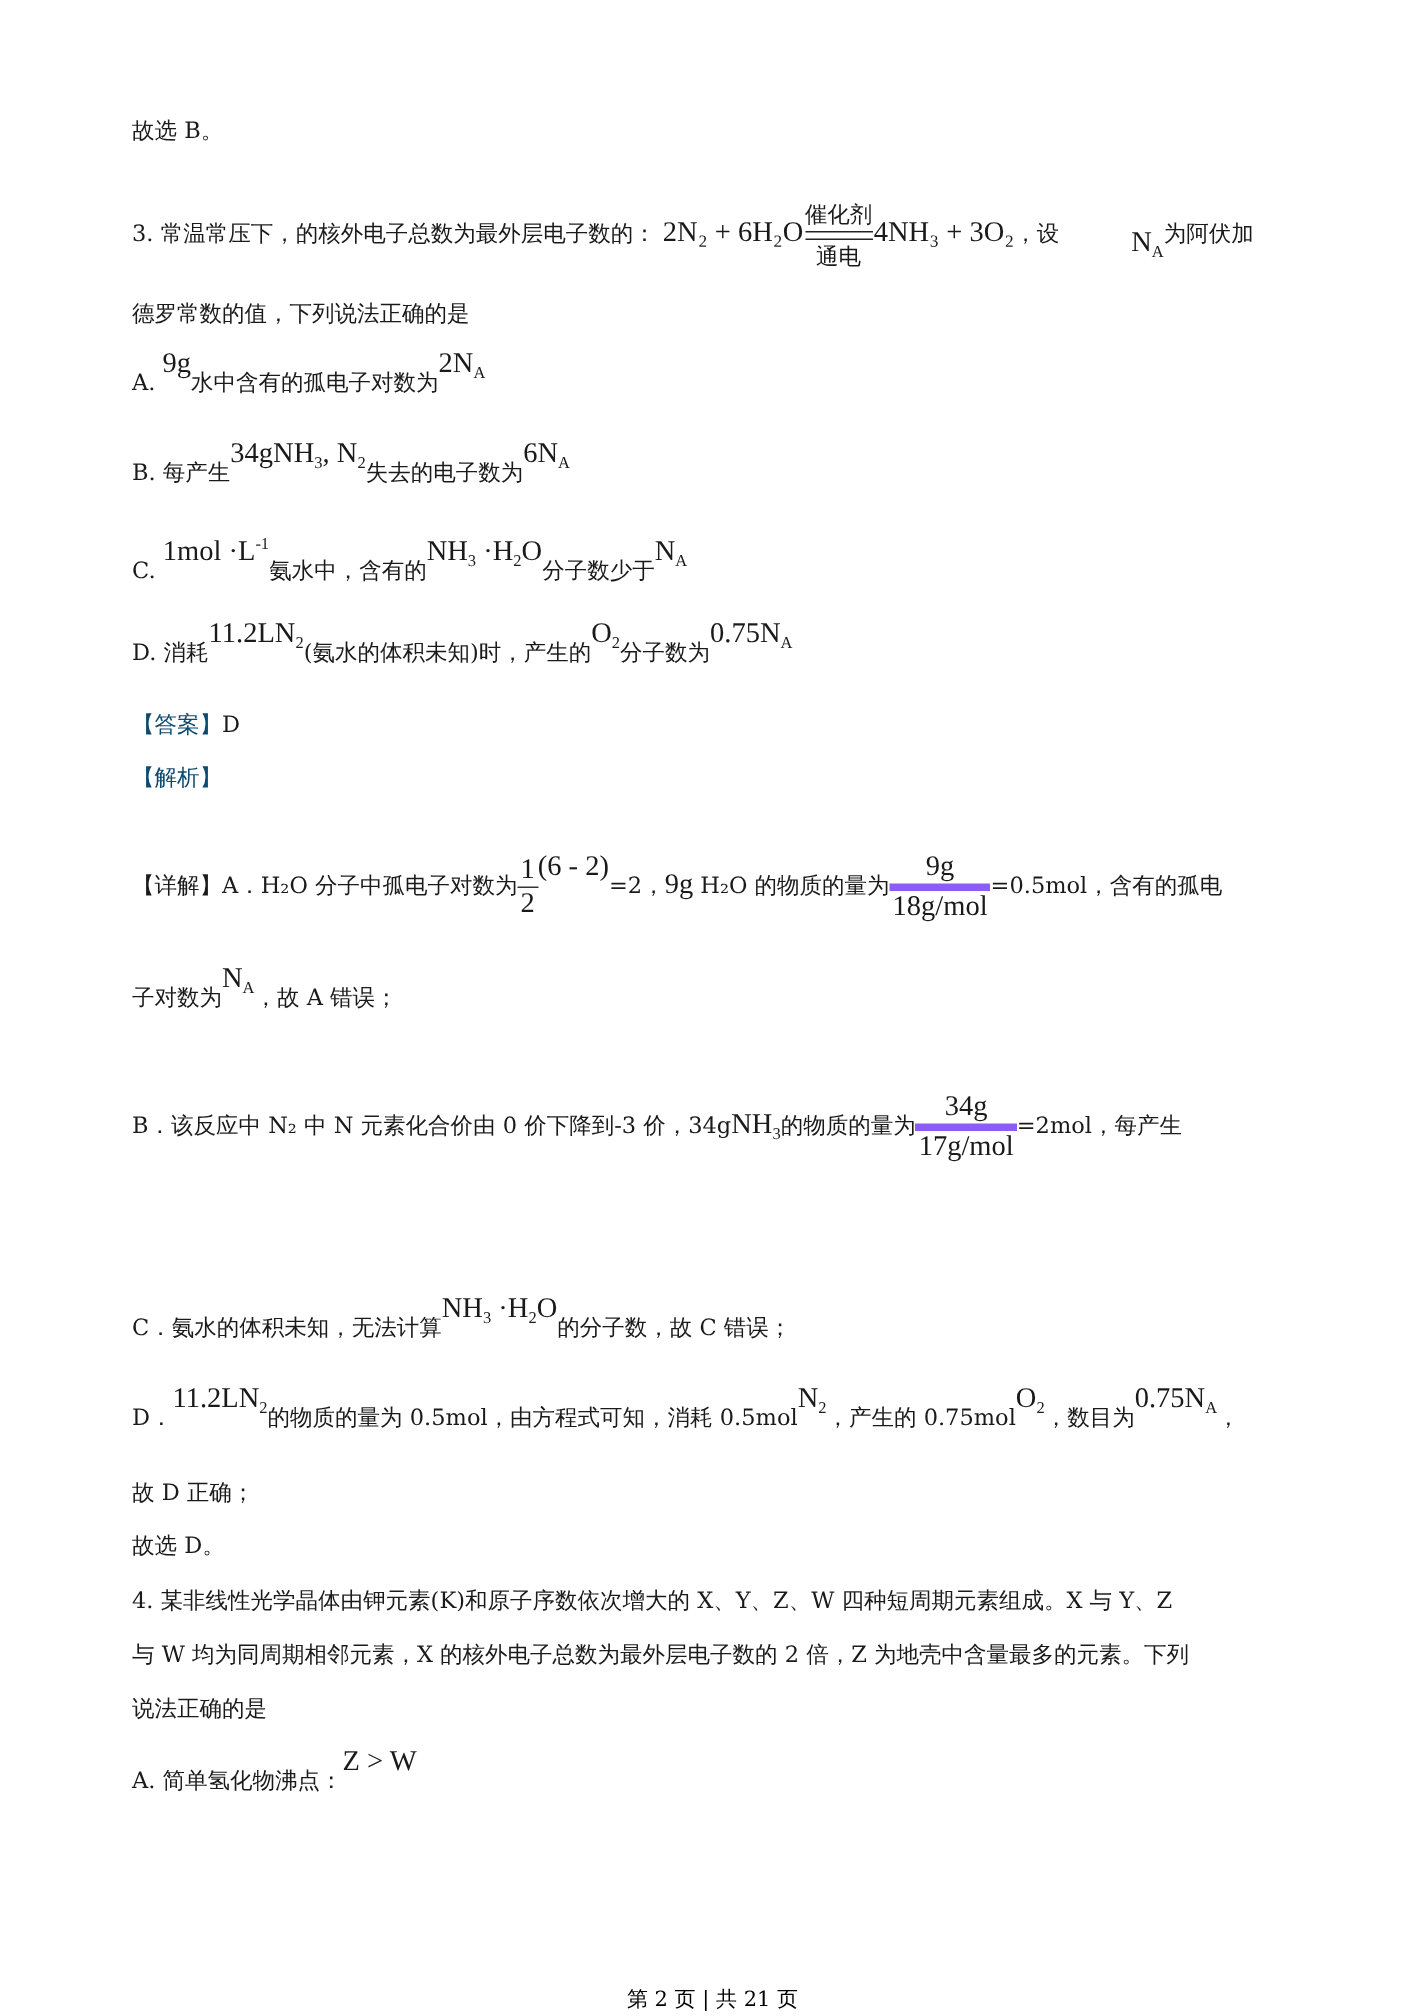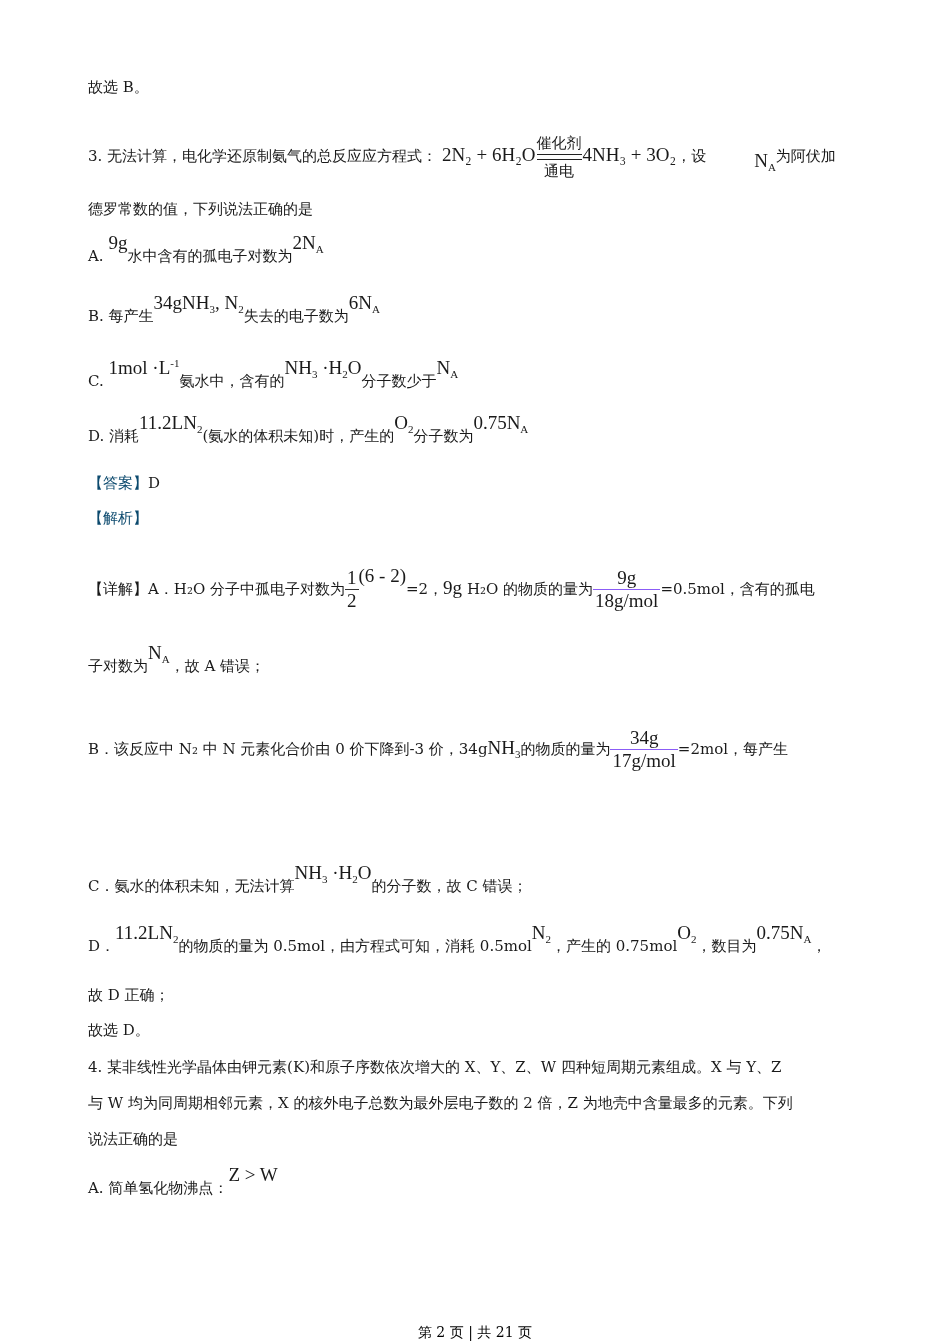--- a/index.html
+++ b/index.html
@@ -7,37 +7,37 @@
          font-family: "DejaVu Serif", "Liberation Serif", serif; color:#1a1a1a; }
   .page { position:absolute; left:0; top:0; width:950px; height:1344px; }
   .line { position:absolute; left:88px; font-size:15px; line-height:20px; white-space:nowrap; }
   .m { font-family: "Liberation Serif", "DejaVu Serif", serif; font-size:19px; }
   .sub { font-size:11px; vertical-align:-4px; }
   .sup { font-size:11px; vertical-align:7px; }
   .raise { position:relative; top:-12px; }
   .blue { color:#0c4a6e; }
   .frac { display:inline-block; vertical-align:middle; text-align:center; font-family:"Liberation Serif", serif; font-size:19px; line-height:22px; }
   .frac .num { display:block; padding:0 2px; }
-  .frac .den { display:block; border-top:1px solid #8b5cf6; padding:0 2px; }
+  .frac .den { display:block; border-top:5px solid #8b5cf6; padding:0 2px; }
   .arrow-eq { display:inline-block; vertical-align:middle; text-align:center; font-size:15px; line-height:20px; margin:0 1px; }
   .arrow-eq .top { display:block; }
   .arrow-eq .bar { display:block; height:4px; border-top:1px solid #222; border-bottom:1px solid #222; margin:1px 0; }
   .arrow-eq .bot { display:block; }
   .footer { position:absolute; top:1324px; left:0; width:950px; text-align:center; font-size:14px; color:#000000; }
 </style>
 </head>
 <body>
 
 <div class="page">
 
   <div class="line" style="top:77px;">故选 B。</div>
 
   <div class="line" style="top:133px;">
     <span>3.</span>
-    <span>无法计算，电化学还原制氨气的总反应应方程式：</span>
+    <span>常温常压下，的核外电子总数为最外层电子数的：</span>
     <span class="m">2N₂ + 6H₂O</span><span class="arrow-eq"><span class="top">催化剂</span><span class="bar"></span><span class="bot">通电</span></span><span class="m">4NH₃ + 3O₂</span><span>，设</span><span class="m" style="position:relative;top:6px;margin-left:48px;"><span>N</span><span class="sub">A</span></span><span>为阿伏加</span>
   </div>
   <div class="line" style="top:199px;">德罗常数的值，下列说法正确的是</div>
 
   <div class="line" style="top:245px;">
     <span>A.</span>
     <span class="m raise">9g</span><span>水中含有的孤电子对数为</span><span class="m raise"><span>2N</span><span class="sub">A</span></span>
   </div>
 
   <div class="line" style="top:305px;">

